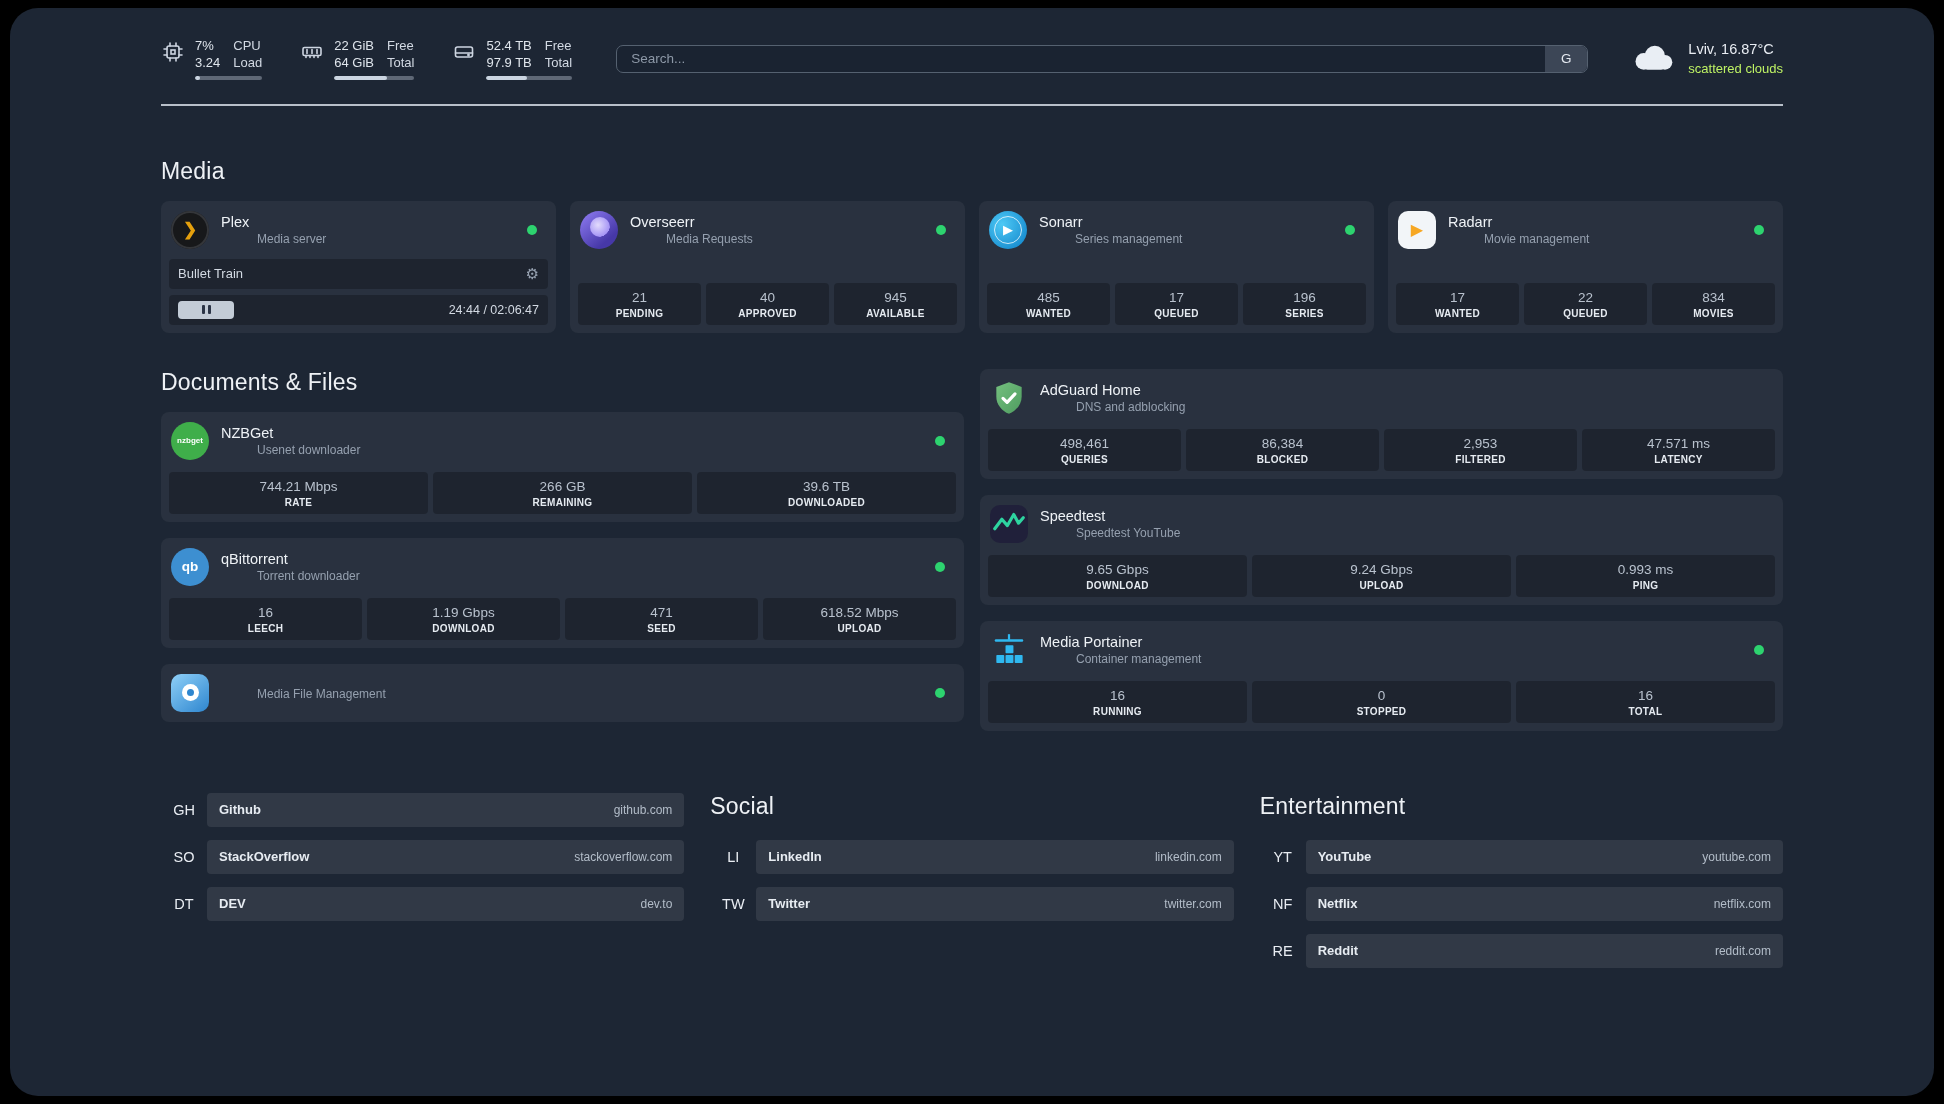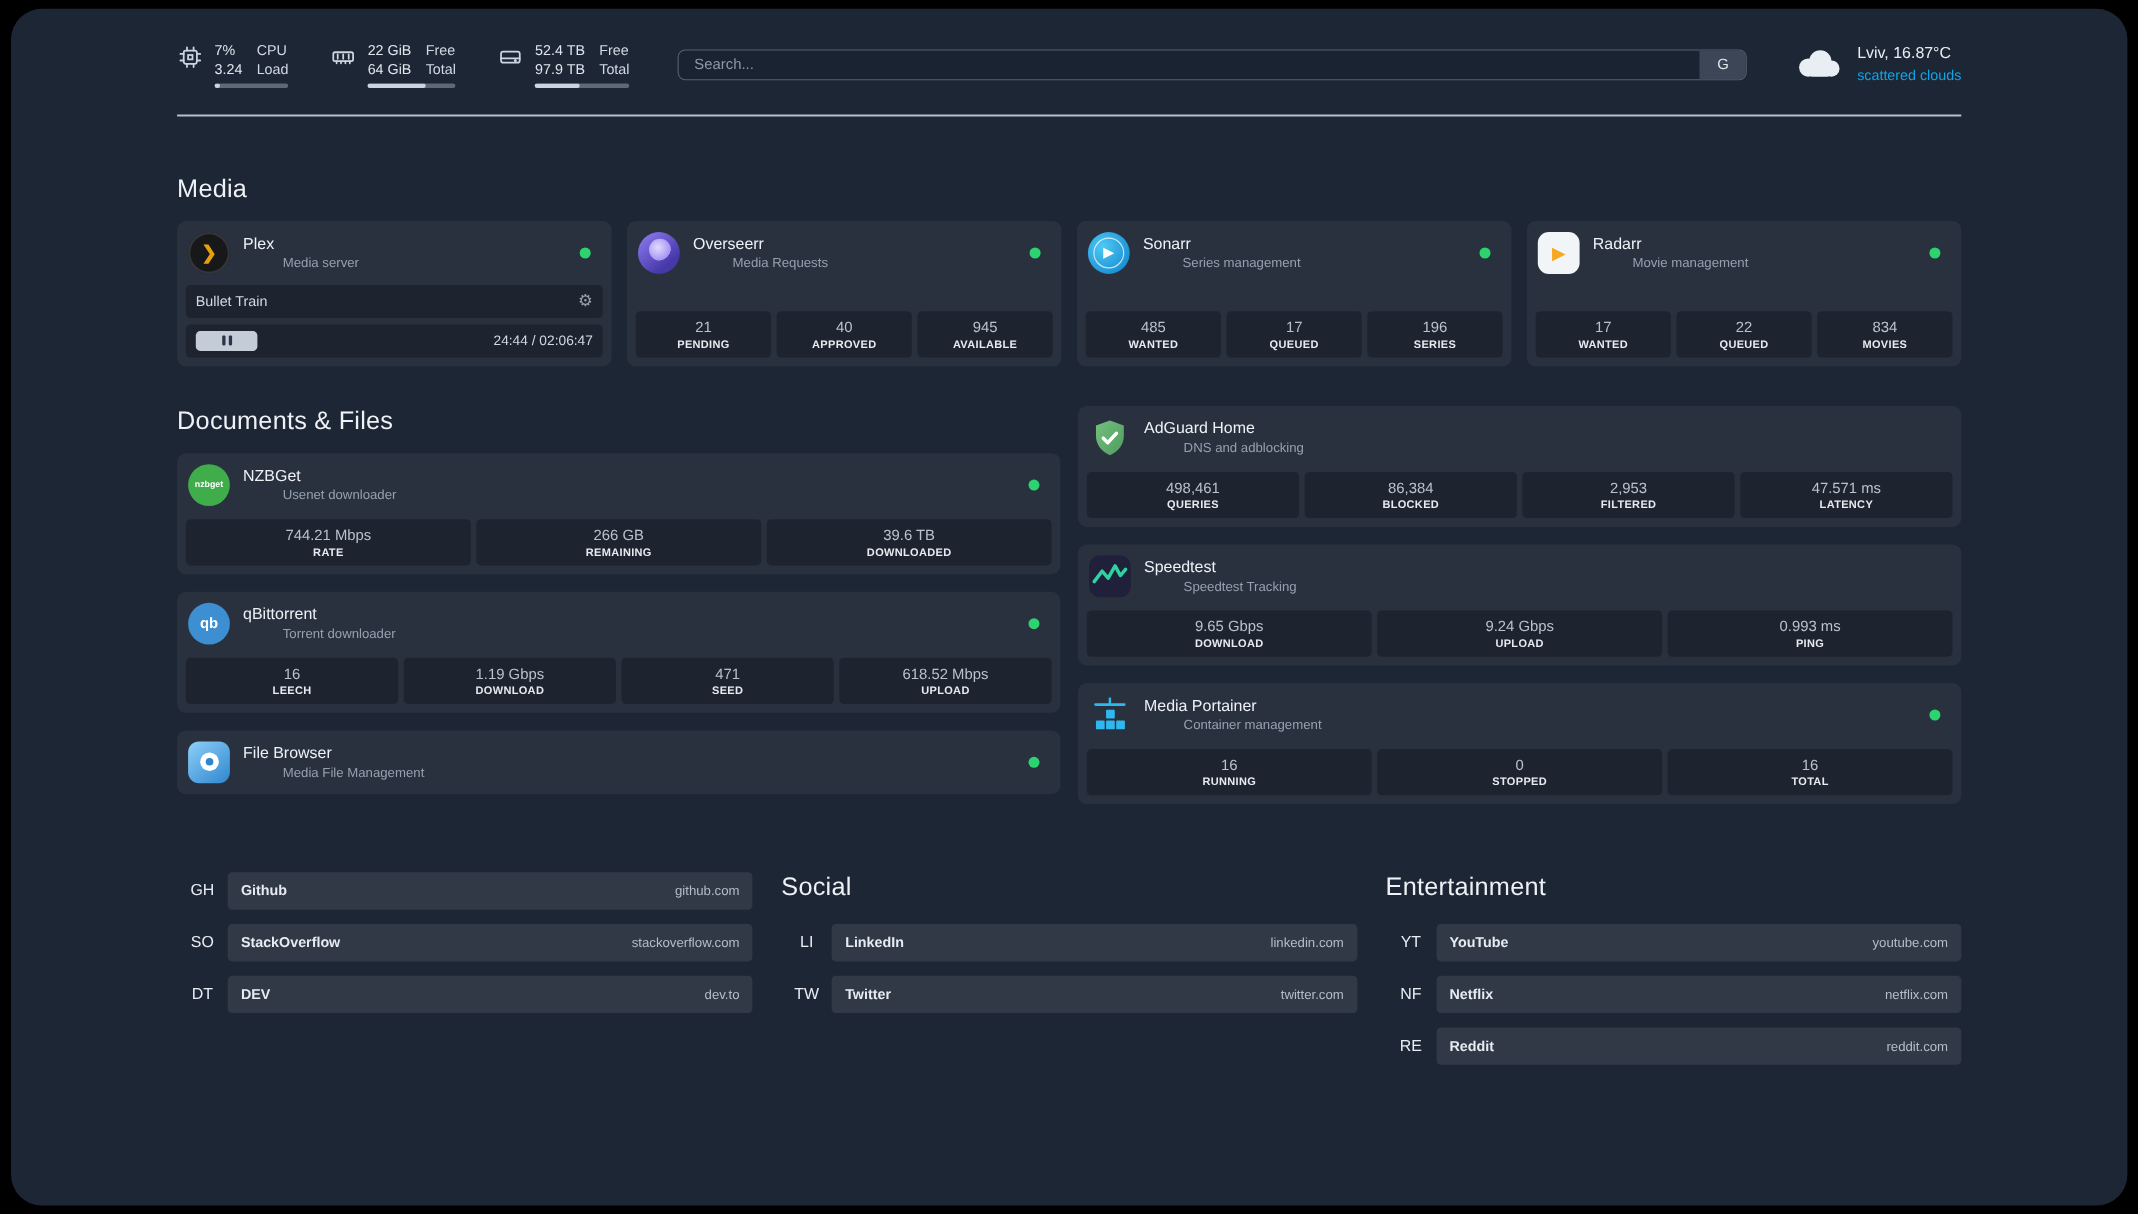--- a/index.html
+++ b/index.html
@@ -26,21 +26,21 @@
 
   .search{flex:1;position:relative;height:28px;margin:0 42px 0 44px;display:flex;}
   .search input{flex:1;background:#1a2331;border:1px solid #556170;border-radius:7px;color:#cbd5e1;padding:0 56px 0 14px;font-size:13.5px;outline:none;font-family:"Liberation Sans",sans-serif;}
   .search input::placeholder{color:#8d98a7;}
   .search-btn{position:absolute;right:1px;top:1px;bottom:1px;width:42px;background:#3c4656;border-radius:0 6px 6px 0;display:flex;align-items:center;justify-content:center;color:#e4e9f0;font-size:13.5px;cursor:pointer;}
 
   .weather{display:flex;align-items:center;gap:12px;}
   .weather-icon{width:46px;height:32px;}
   .weather-text{display:flex;flex-direction:column;line-height:1.35;}
   .weather-loc{font-size:14.5px;color:#e9edf3;}
-  .weather-cond{font-size:13px;color:#0ea5e9;}
+  .weather-cond{font-size:13px;color:#bef264;}
 
   .divider{margin:24px 0 0 0;border:none;border-top:2px solid rgba(212,219,228,0.85);}
 
   
   h2.section-title{font-size:23px;font-weight:500;color:#eef1f5;margin:0 0 16px 0;letter-spacing:.2px;}
   .media-section{margin-top:52px;}
   .grid4{display:grid;grid-template-columns:repeat(4,1fr);gap:14px;}
 
   .card{background:rgba(255,255,255,0.055);border-radius:8px;padding:8px;display:flex;flex-direction:column;}
   .grid4 .card{height:132px;box-sizing:border-box;}
@@ -384,21 +384,20 @@
         </div>
 
         <div class="card">
           <div class="card-header" style="padding-bottom:2px;">
             <span class="service-icon icon-filebrowser glyph-center">
               <span class="fb-outer">
                   <span class="fb-inner"></span>
                 </span>
             </span>
             <div class="service-text">
-              <div class="service-name">File Browser</div>
               <div class="service-sub">Media File Management</div>
             </div>
             <span class="status-dot"></span>
           </div>
         </div>
       </div>
 
       <div class="col">
 
         <div class="card">
@@ -442,21 +441,21 @@
 
         <div class="card">
           <div class="card-header">
             <span class="service-icon icon-speedtest">
               <svg viewBox="0 0 24 24">
                   <polyline points="3,15 7.5,9 11,13 15,6 18,11.5 21,8" stroke="#2ed3a0" stroke-width="2" fill="none" stroke-linecap="round" stroke-linejoin="round"></polyline>
                 </svg>
             </span>
             <div class="service-text">
               <div class="service-name">Speedtest</div>
-              <div class="service-sub">Speedtest Tracking</div>
+              <div class="service-sub">Speedtest YouTube</div>
             </div>
           </div>
           <div class="stats">
             <div class="stat">
               <div class="stat-value">9.65 Gbps</div>
               <div class="stat-label">DOWNLOAD</div>
             </div>
             <div class="stat">
               <div class="stat-value">9.24 Gbps</div>
               <div class="stat-label">UPLOAD</div>

